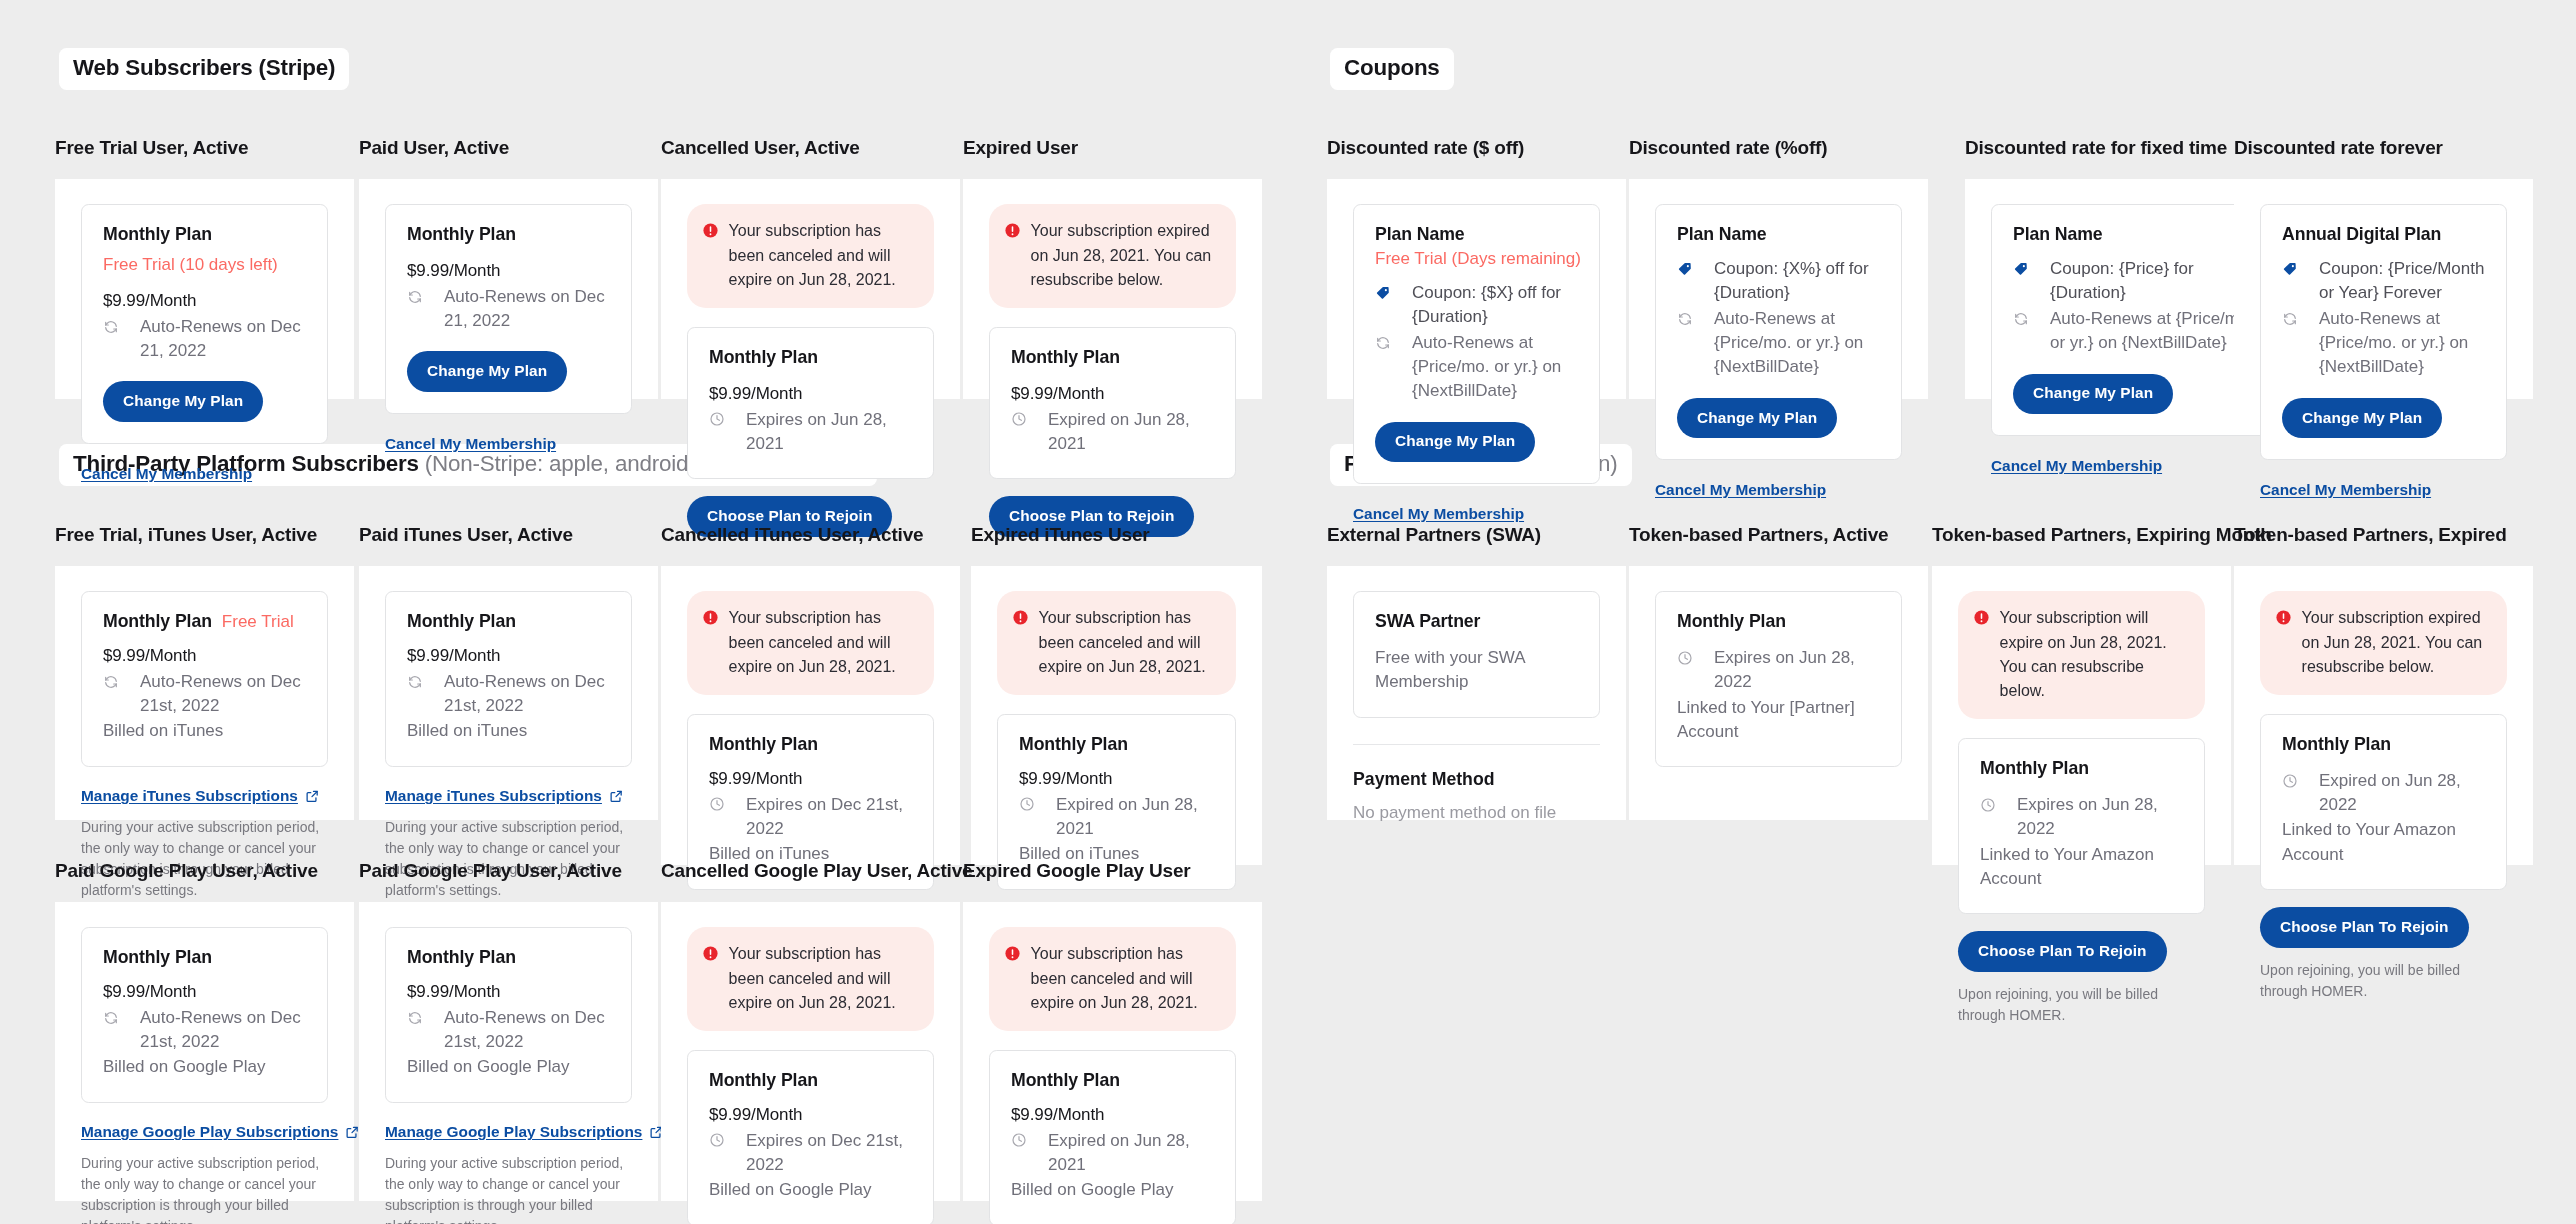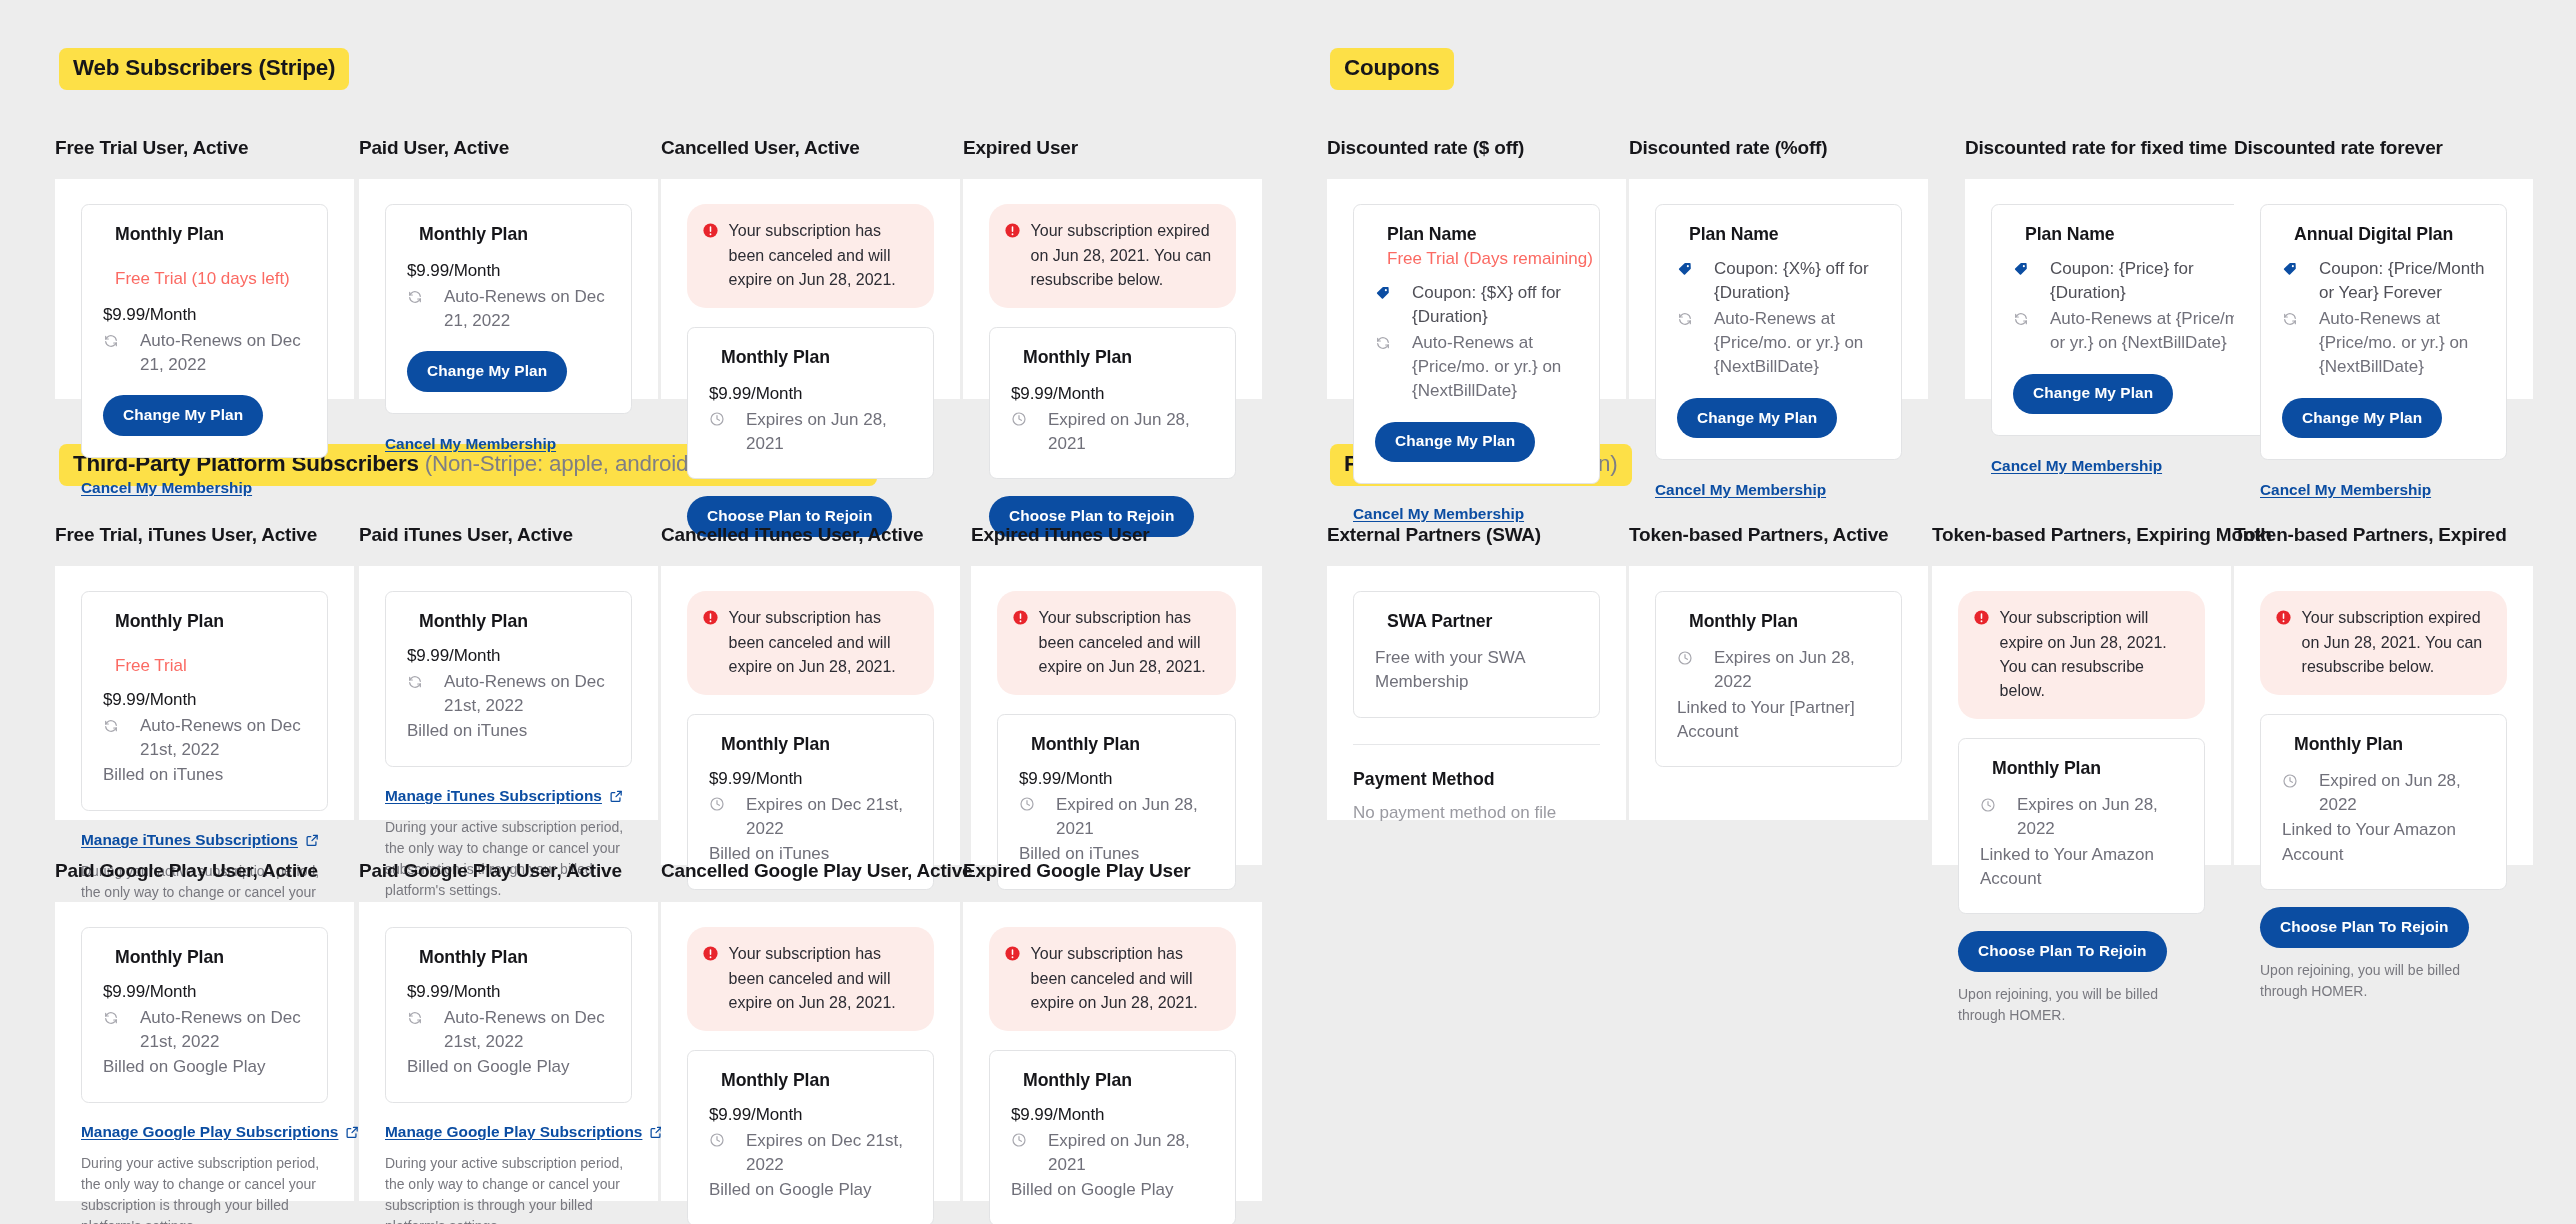--- a/index.html
+++ b/index.html
@@ -15,21 +15,21 @@
     position: relative;
     width: 2576px;
     height: 1225px;
     background: #EDEDED;
     overflow: hidden;
   }
 
   
   .section-pill {
     display: inline-block;
-    background: #fde047;
+    background: #ffffff;
     border-radius: 7.7px;
     padding: 9.2px 14px 10px 14px;
     font-size: 22.4px;
     line-height: 1.0;
     letter-spacing: -0.2px;
     color: #16161A;
     font-weight: 700;
     white-space: nowrap;
   }
   .section-pill .sub {
@@ -53,24 +53,23 @@
   }
   .inner-card {
     border: 0.8px solid #E2E3E5;
     border-radius: 7.7px;
     padding: 19px 21px 21px 21px;
     background: #fff;
   }
   .plan-head {
     display: flex;
     align-items: flex-end;
-    gap: 24px;
+    gap: 10px;
     flex-wrap: wrap;
     margin-bottom: 16px;
-    margin-left: 12px;
   }
   .plan-name {
     font-size: 17.7px;
     font-weight: 700;
     color: #16161A;
     letter-spacing: -0.1px;
     white-space: nowrap;
   }
   .trial-tag {
     font-size: 17px;

